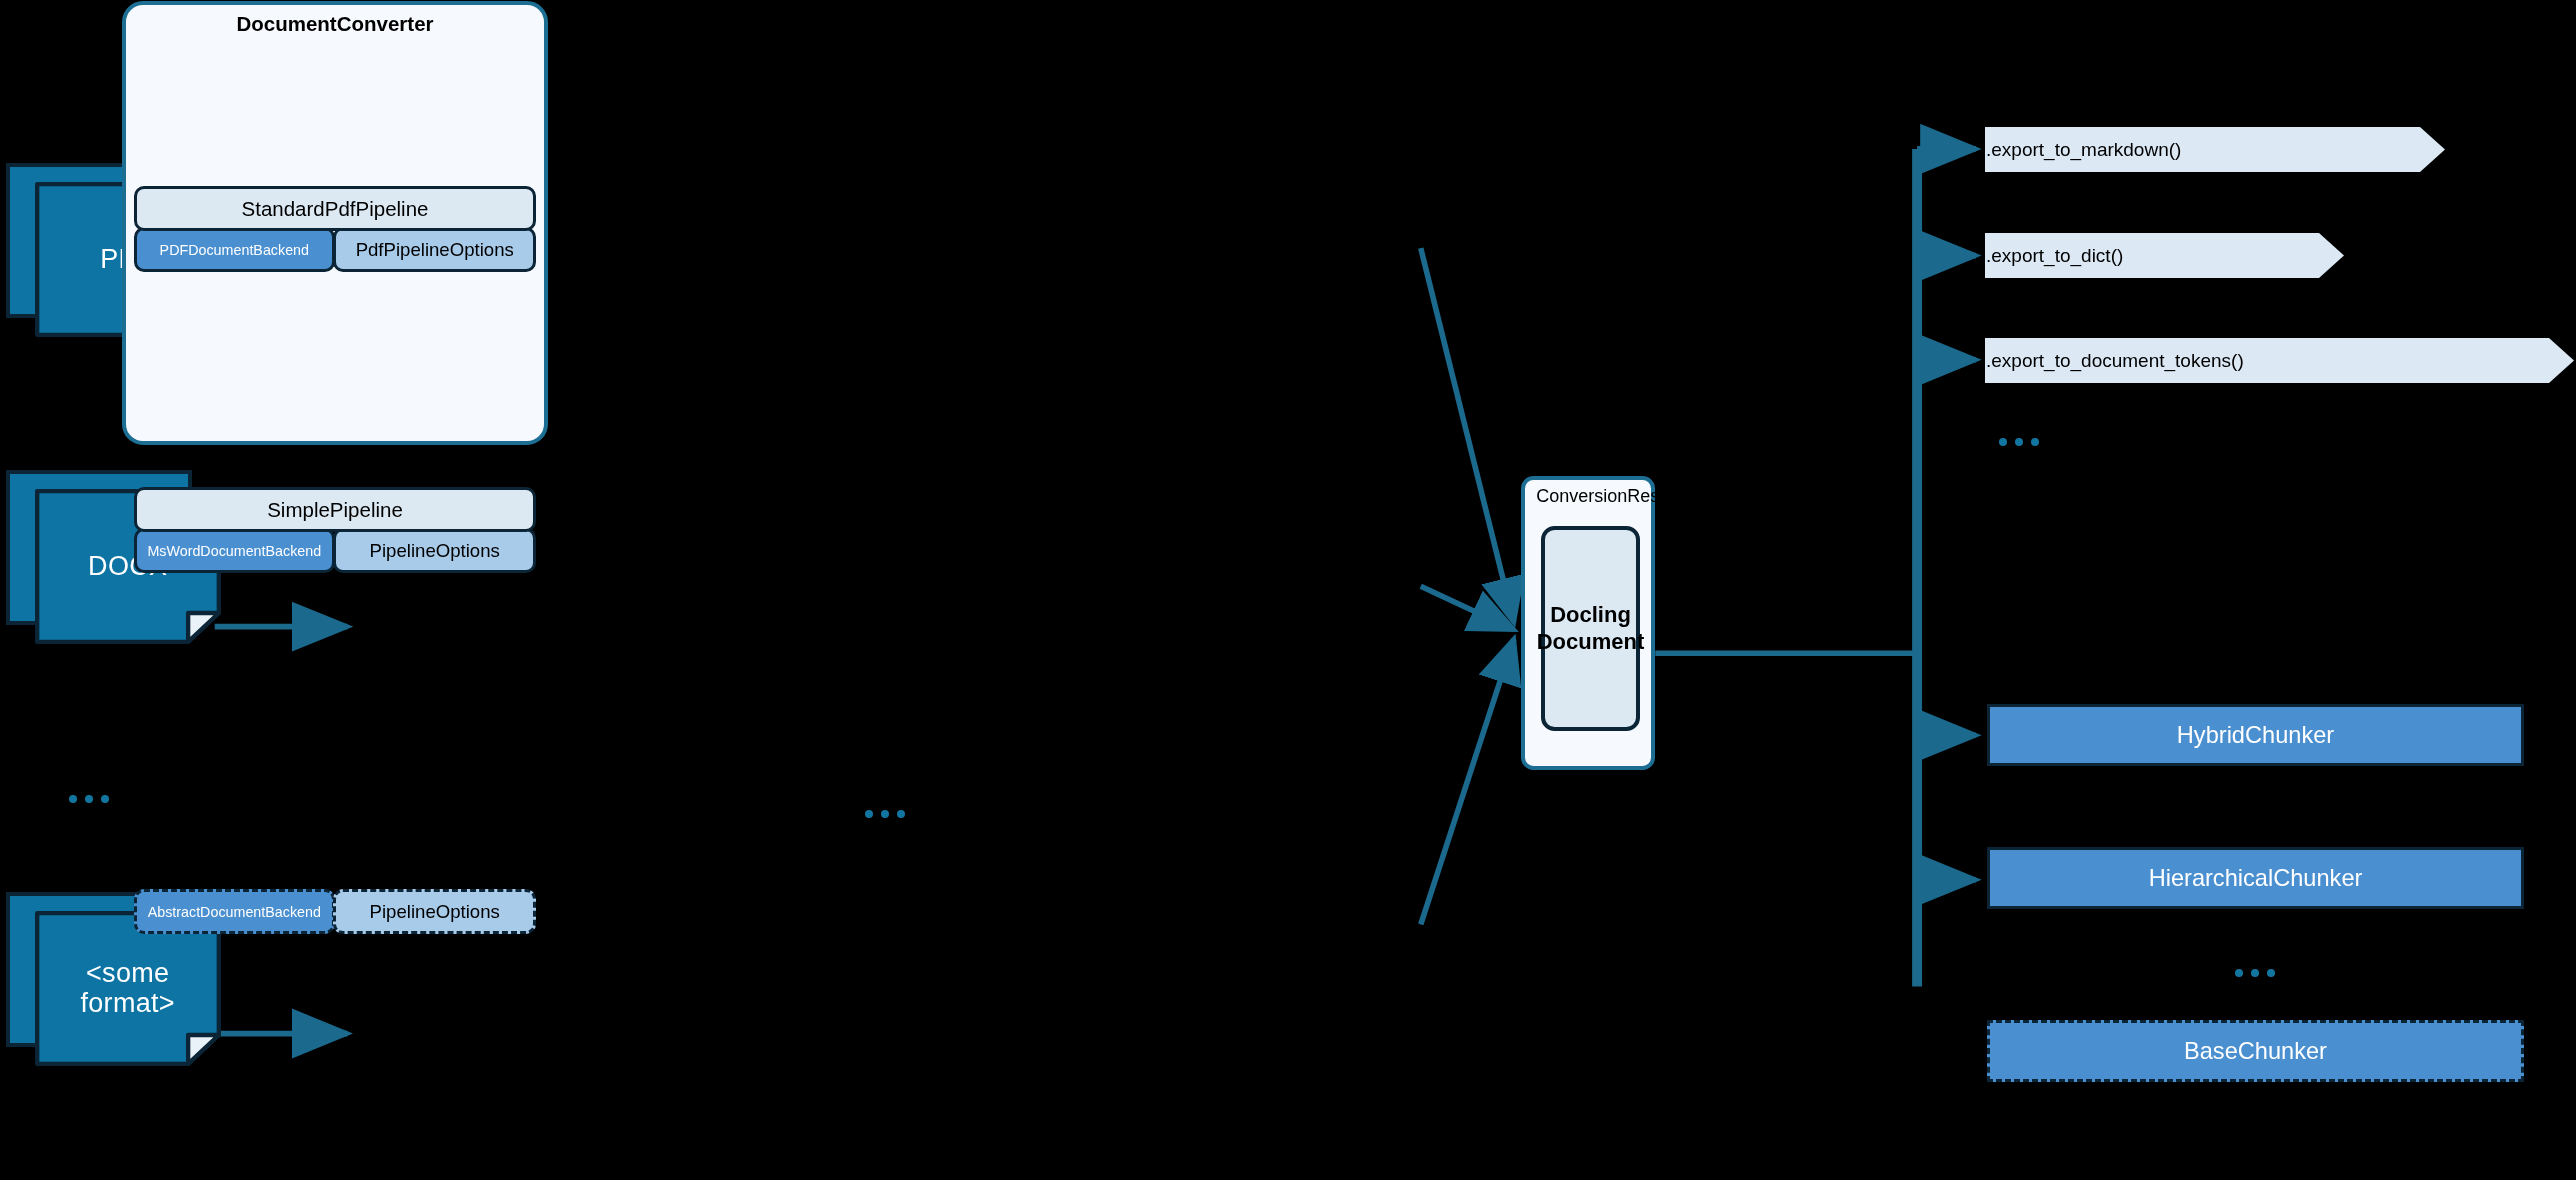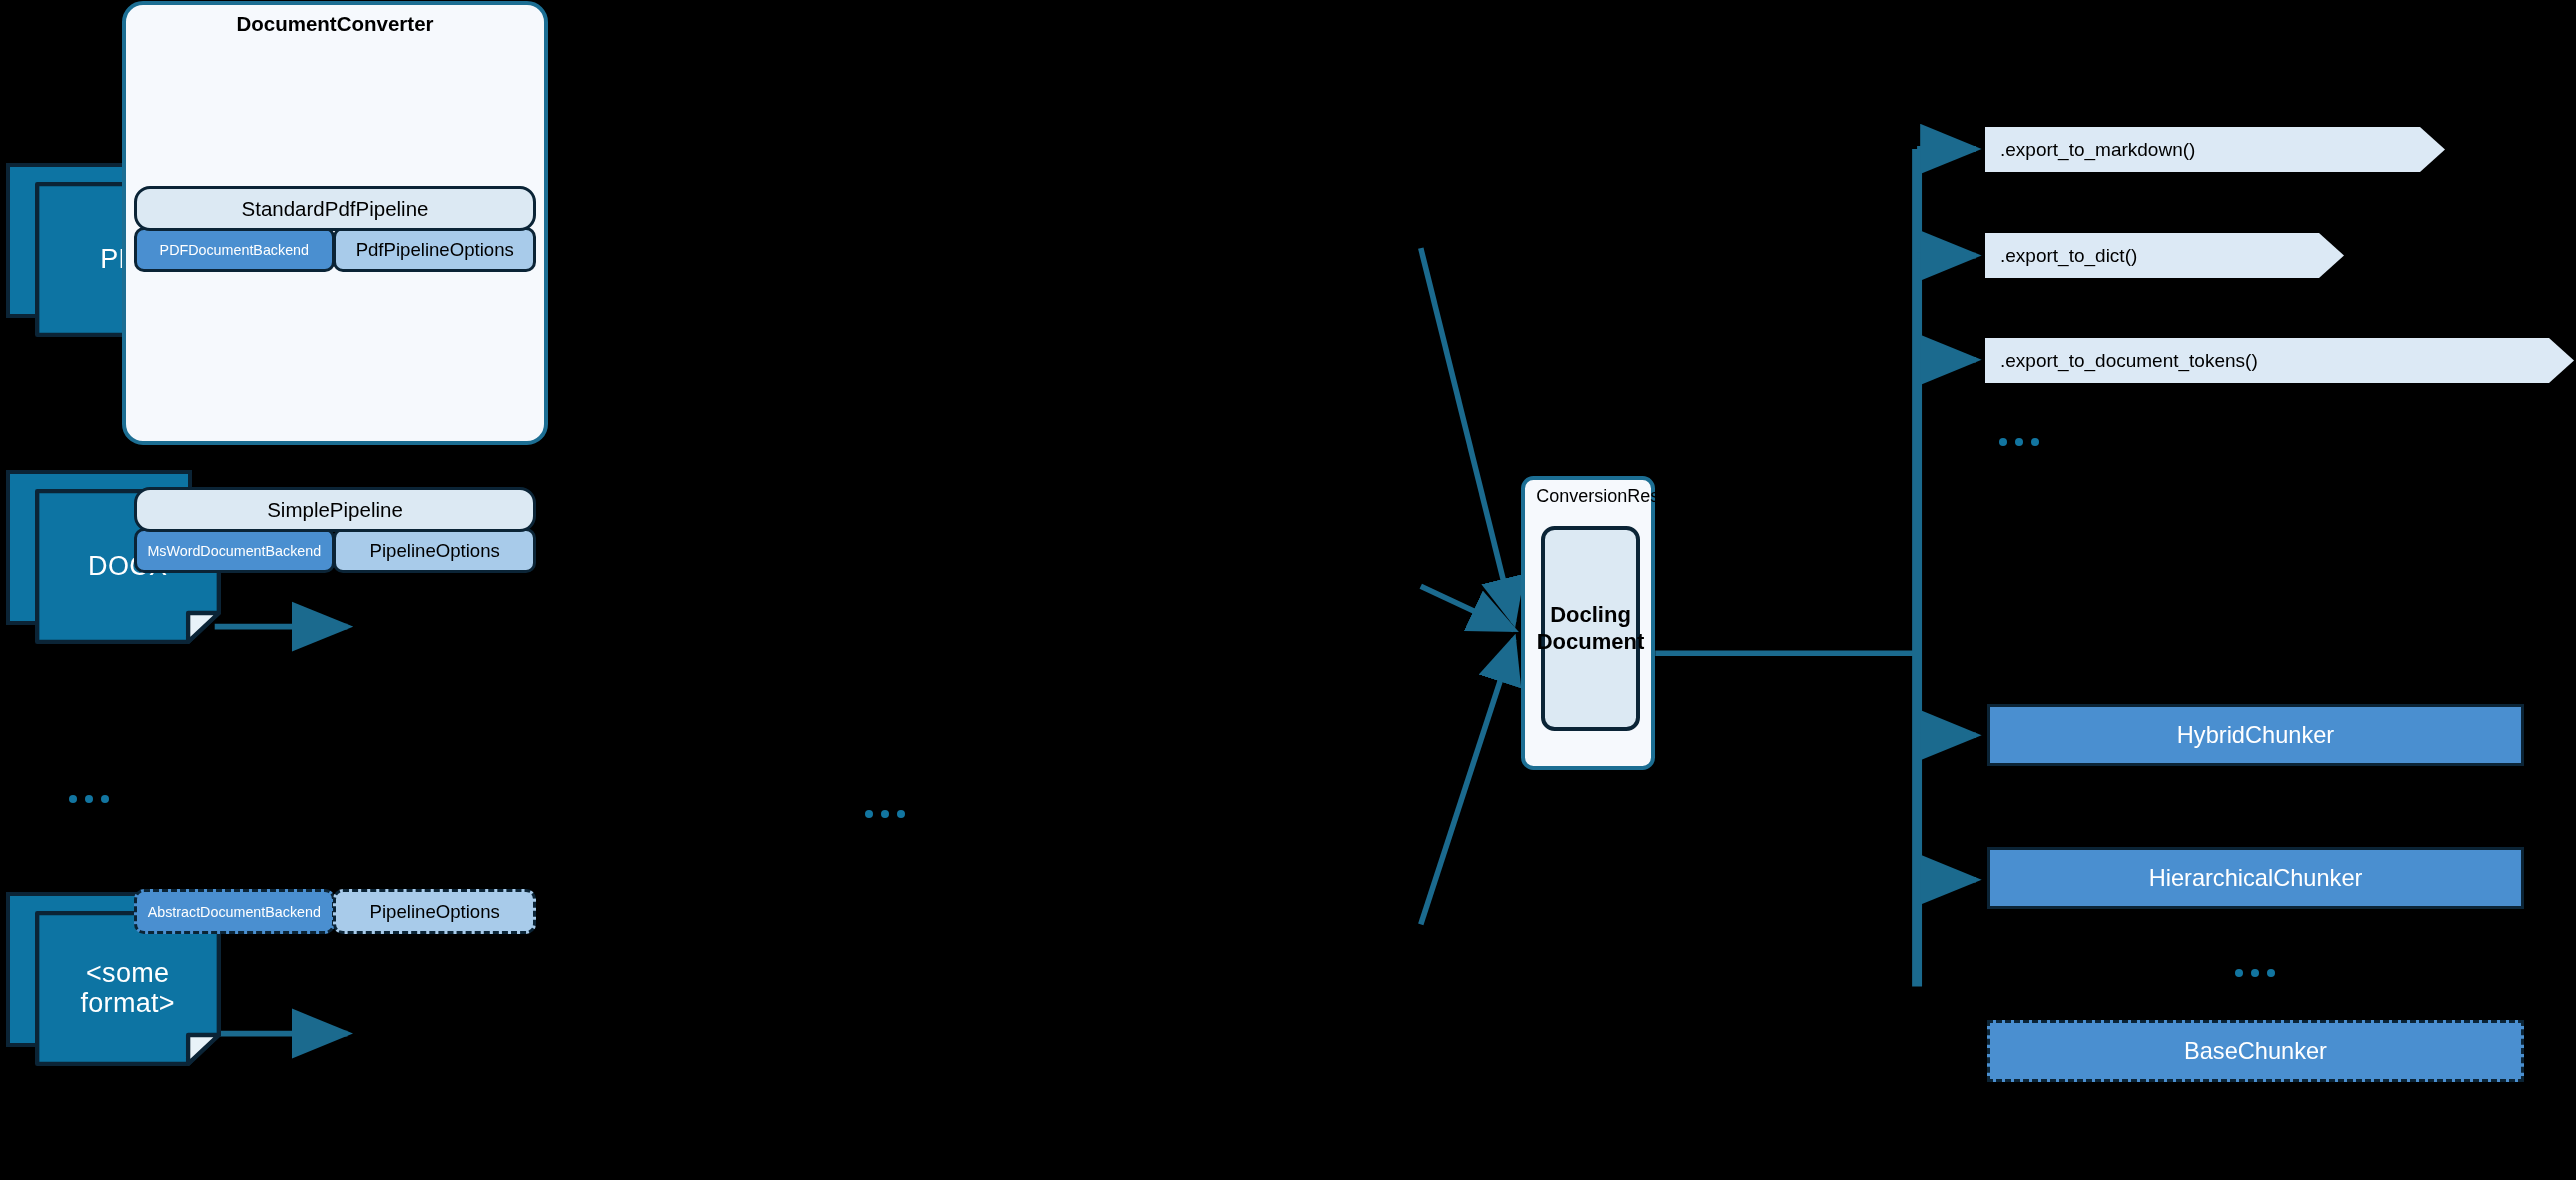--- a/index.html
+++ b/index.html
@@ -24,21 +24,21 @@
   
   #converter{position:absolute;left:122px;top:1.2px;width:426px;height:444px;
              background:#f6f9fd;border:4.3px solid #1c6e93;border-radius:21px;
              box-sizing:border-box;}
   #converter-title{position:absolute;left:0;top:11.2px;width:100%;
              text-align:center;font-size:20.5px;font-weight:bold;color:#000;}
 
   
   .pipe-group{position:absolute;left:134px;width:402px;}
   .pipe-head{position:relative;width:402px;height:45px;
-             background:#dce9f3;border:3.7px solid #0b2436;border-radius:16px;
+             background:#dce9f3;border:3.7px solid #0b2436;border-radius:10px;
              box-sizing:border-box;display:flex;align-items:center;
              justify-content:center;font-size:20.5px;color:#000;z-index:2;}
   .pipe-row{position:relative;display:flex;margin-top:-3.7px;z-index:1;}
   .pipe-backend{width:202px;height:45px;background:#4a8fd0;
              border:3.7px solid #0b2436;border-radius:10px;box-sizing:border-box;
              display:flex;align-items:center;justify-content:center;
              font-size:14.3px;color:#fff;}
   .pipe-options{width:204px;height:45px;background:#a8cbea;margin-left:-1.2px;
              border:3.7px solid #0b2436;border-radius:10px;box-sizing:border-box;
              display:flex;align-items:center;justify-content:center;
@@ -58,21 +58,21 @@
   #conv-result-label{position:absolute;left:11.2px;top:6.2px;font-size:18px;color:#000;}
   #docling-doc{position:absolute;left:16px;top:38px;width:99px;height:205px;
           background:#dce9f3;border:4.3px solid #0b2436;border-radius:13.6px;
           box-sizing:border-box;display:flex;align-items:center;
           justify-content:center;text-align:center;font-size:22px;
           font-weight:bold;color:#000;line-height:1.22;margin-top:8px;}
 
   
   .export-banner{position:absolute;height:45px;background:#dce9f5;
           display:flex;align-items:center;color:#000;font-size:19px;
-          padding-left:15px;box-sizing:border-box;
+          padding-left:1px;box-sizing:border-box;
           -webkit-clip-path:polygon(0 0,calc(100% - 25px) 0,100% 50%,calc(100% - 25px) 100%,0 100%);
           clip-path:polygon(0 0,calc(100% - 25px) 0,100% 50%,calc(100% - 25px) 100%,0 100%);}
 
   
   .chunker{position:absolute;left:1987px;width:537px;height:62px;
           background:#4a8fd0;border:3.7px solid #0b2436;border-radius:0;
           box-sizing:border-box;display:flex;align-items:center;
           justify-content:center;color:#fff;font-size:23.6px;}
   .chunker.dashed-box{border-style:dashed;}
 </style>

